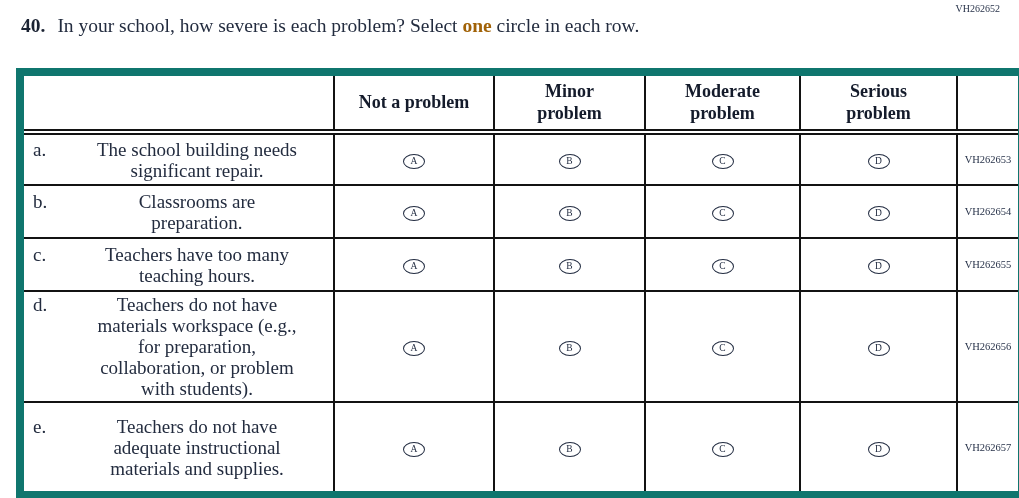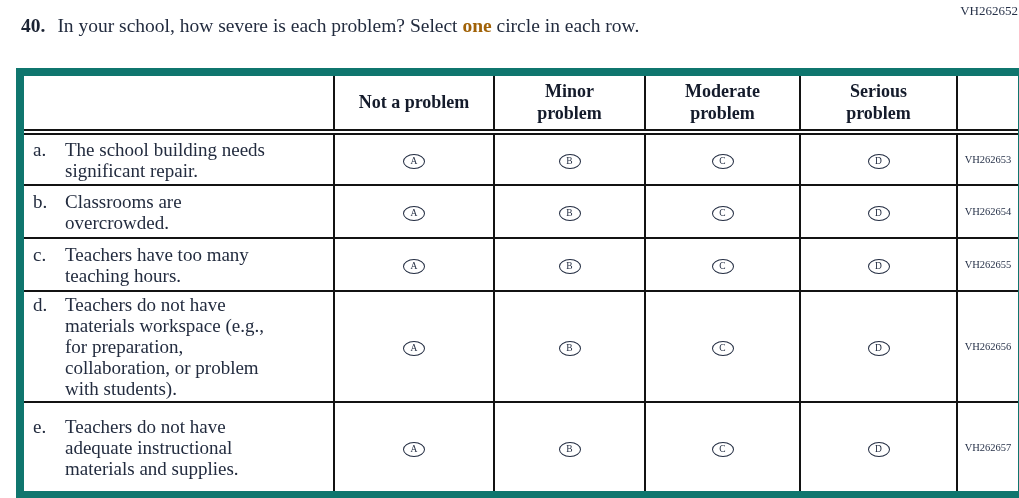--- a/index.html
+++ b/index.html
@@ -8,22 +8,22 @@
     width: 1019px;
     height: 498px;
     background: #ffffff;
     font-family: "Liberation Serif", serif;
     color: #222c41;
     overflow: hidden;
   }
   .top-code {
     position: absolute;
     top: 3px;
-    right: 1px;
-    font-size: 13px;
+    right: 19px;
+    font-size: 10px;
     color: #273249;
   }
   .question {
     position: absolute;
     top: 15px;
     left: 21px;
     font-size: 19.5px;
     color: #232c3f;
     white-space: nowrap;
   }
@@ -64,21 +64,21 @@
   td.stmt { vertical-align: middle; }
   .stmt-flex {
     display: flex;
     align-items: flex-start;
     padding: 2px 4px 2px 9px;
     font-size: 19px;
     line-height: 21px;
     color: #232c3f;
   }
   .rlabel { width: 32px; flex: 0 0 32px; }
-  .rtext { flex: 1; }
+  .rtext { flex: 1; text-align: center; }
 
   td.opt { text-align: center; vertical-align: middle; }
   .bubble {
     display: inline-block;
     width: 20px;
     height: 13px;
     border: 1.5px solid #222c41;
     border-radius: 50%;
     font-size: 9.5px;
     line-height: 13px;
@@ -151,21 +151,21 @@
           <td class="opt"><span class="bubble">C</span></td>
           <td class="opt"><span class="bubble">D</span></td>
           <td class="codecell">VH262653</td>
         </tr>
         <tr>
           <td class="stmt">
             <div class="stmt-flex">
               <span class="rlabel">b.</span>
               <span class="rtext">
                 <div>Classrooms are</div>
-                <div>overcrowded.</div>
+                <div>preparation.</div>
               </span>
             </div>
           </td>
           <td class="opt"><span class="bubble">A</span></td>
           <td class="opt"><span class="bubble">B</span></td>
           <td class="opt"><span class="bubble">C</span></td>
           <td class="opt"><span class="bubble">D</span></td>
           <td class="codecell">VH262654</td>
         </tr>
         <tr>

